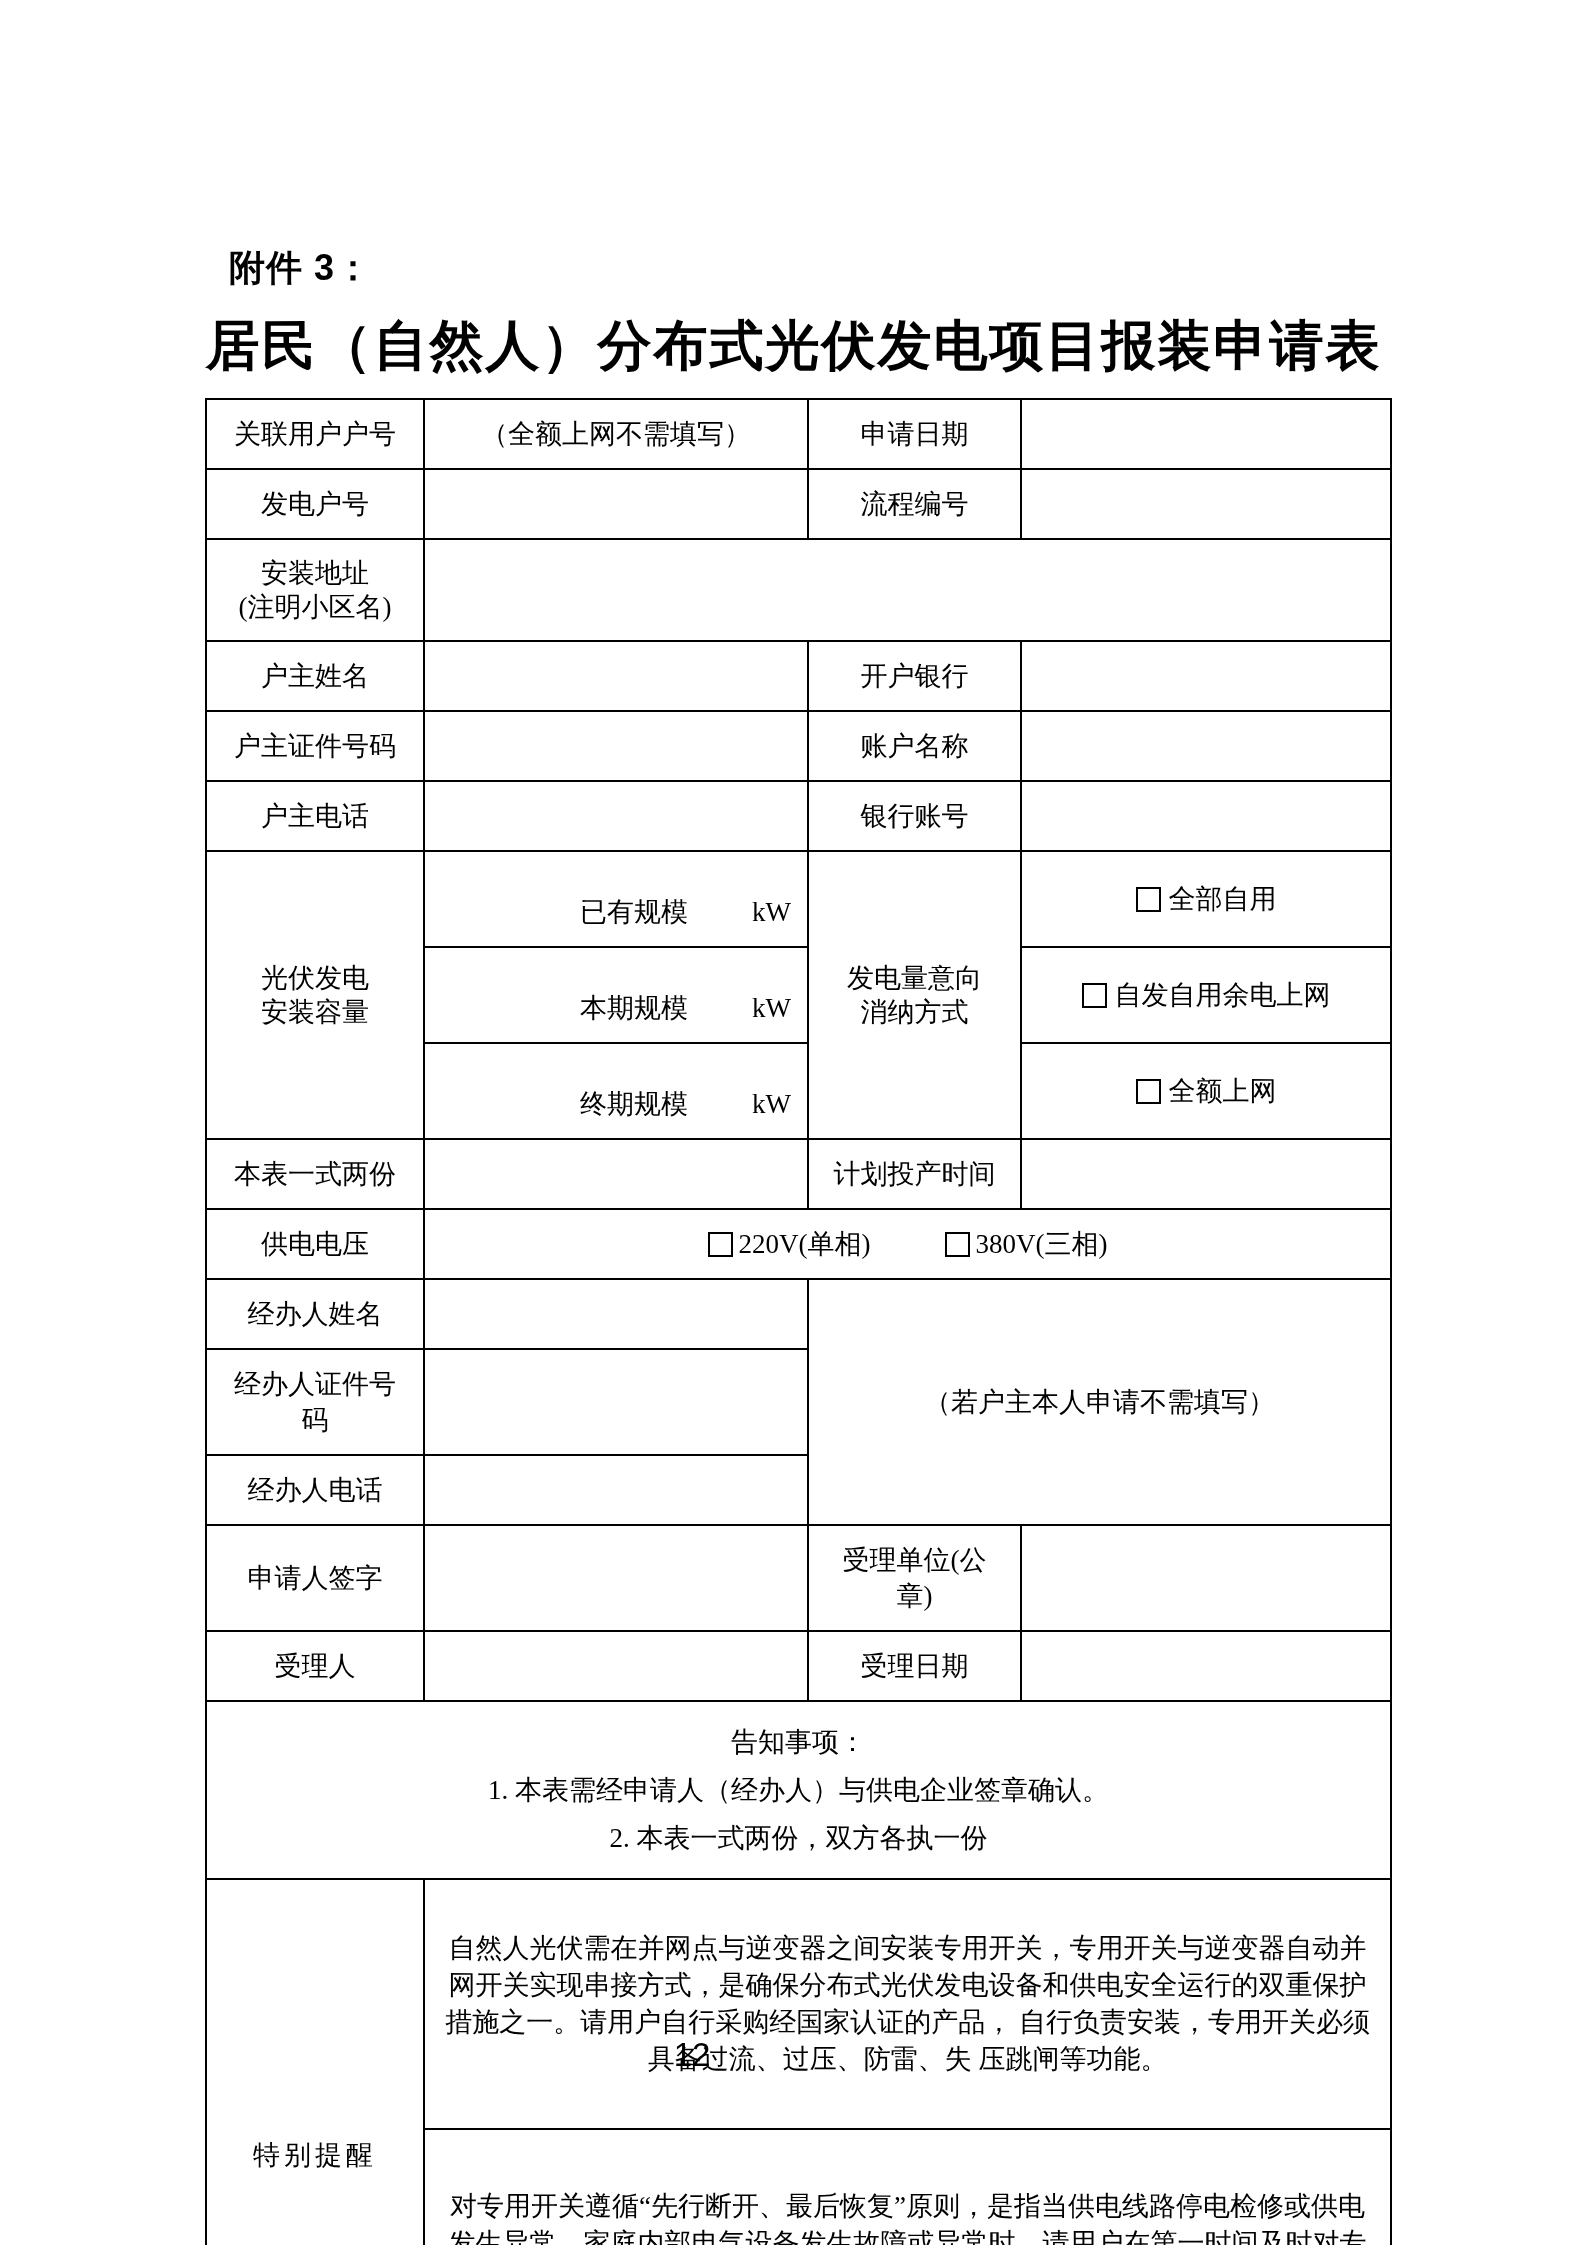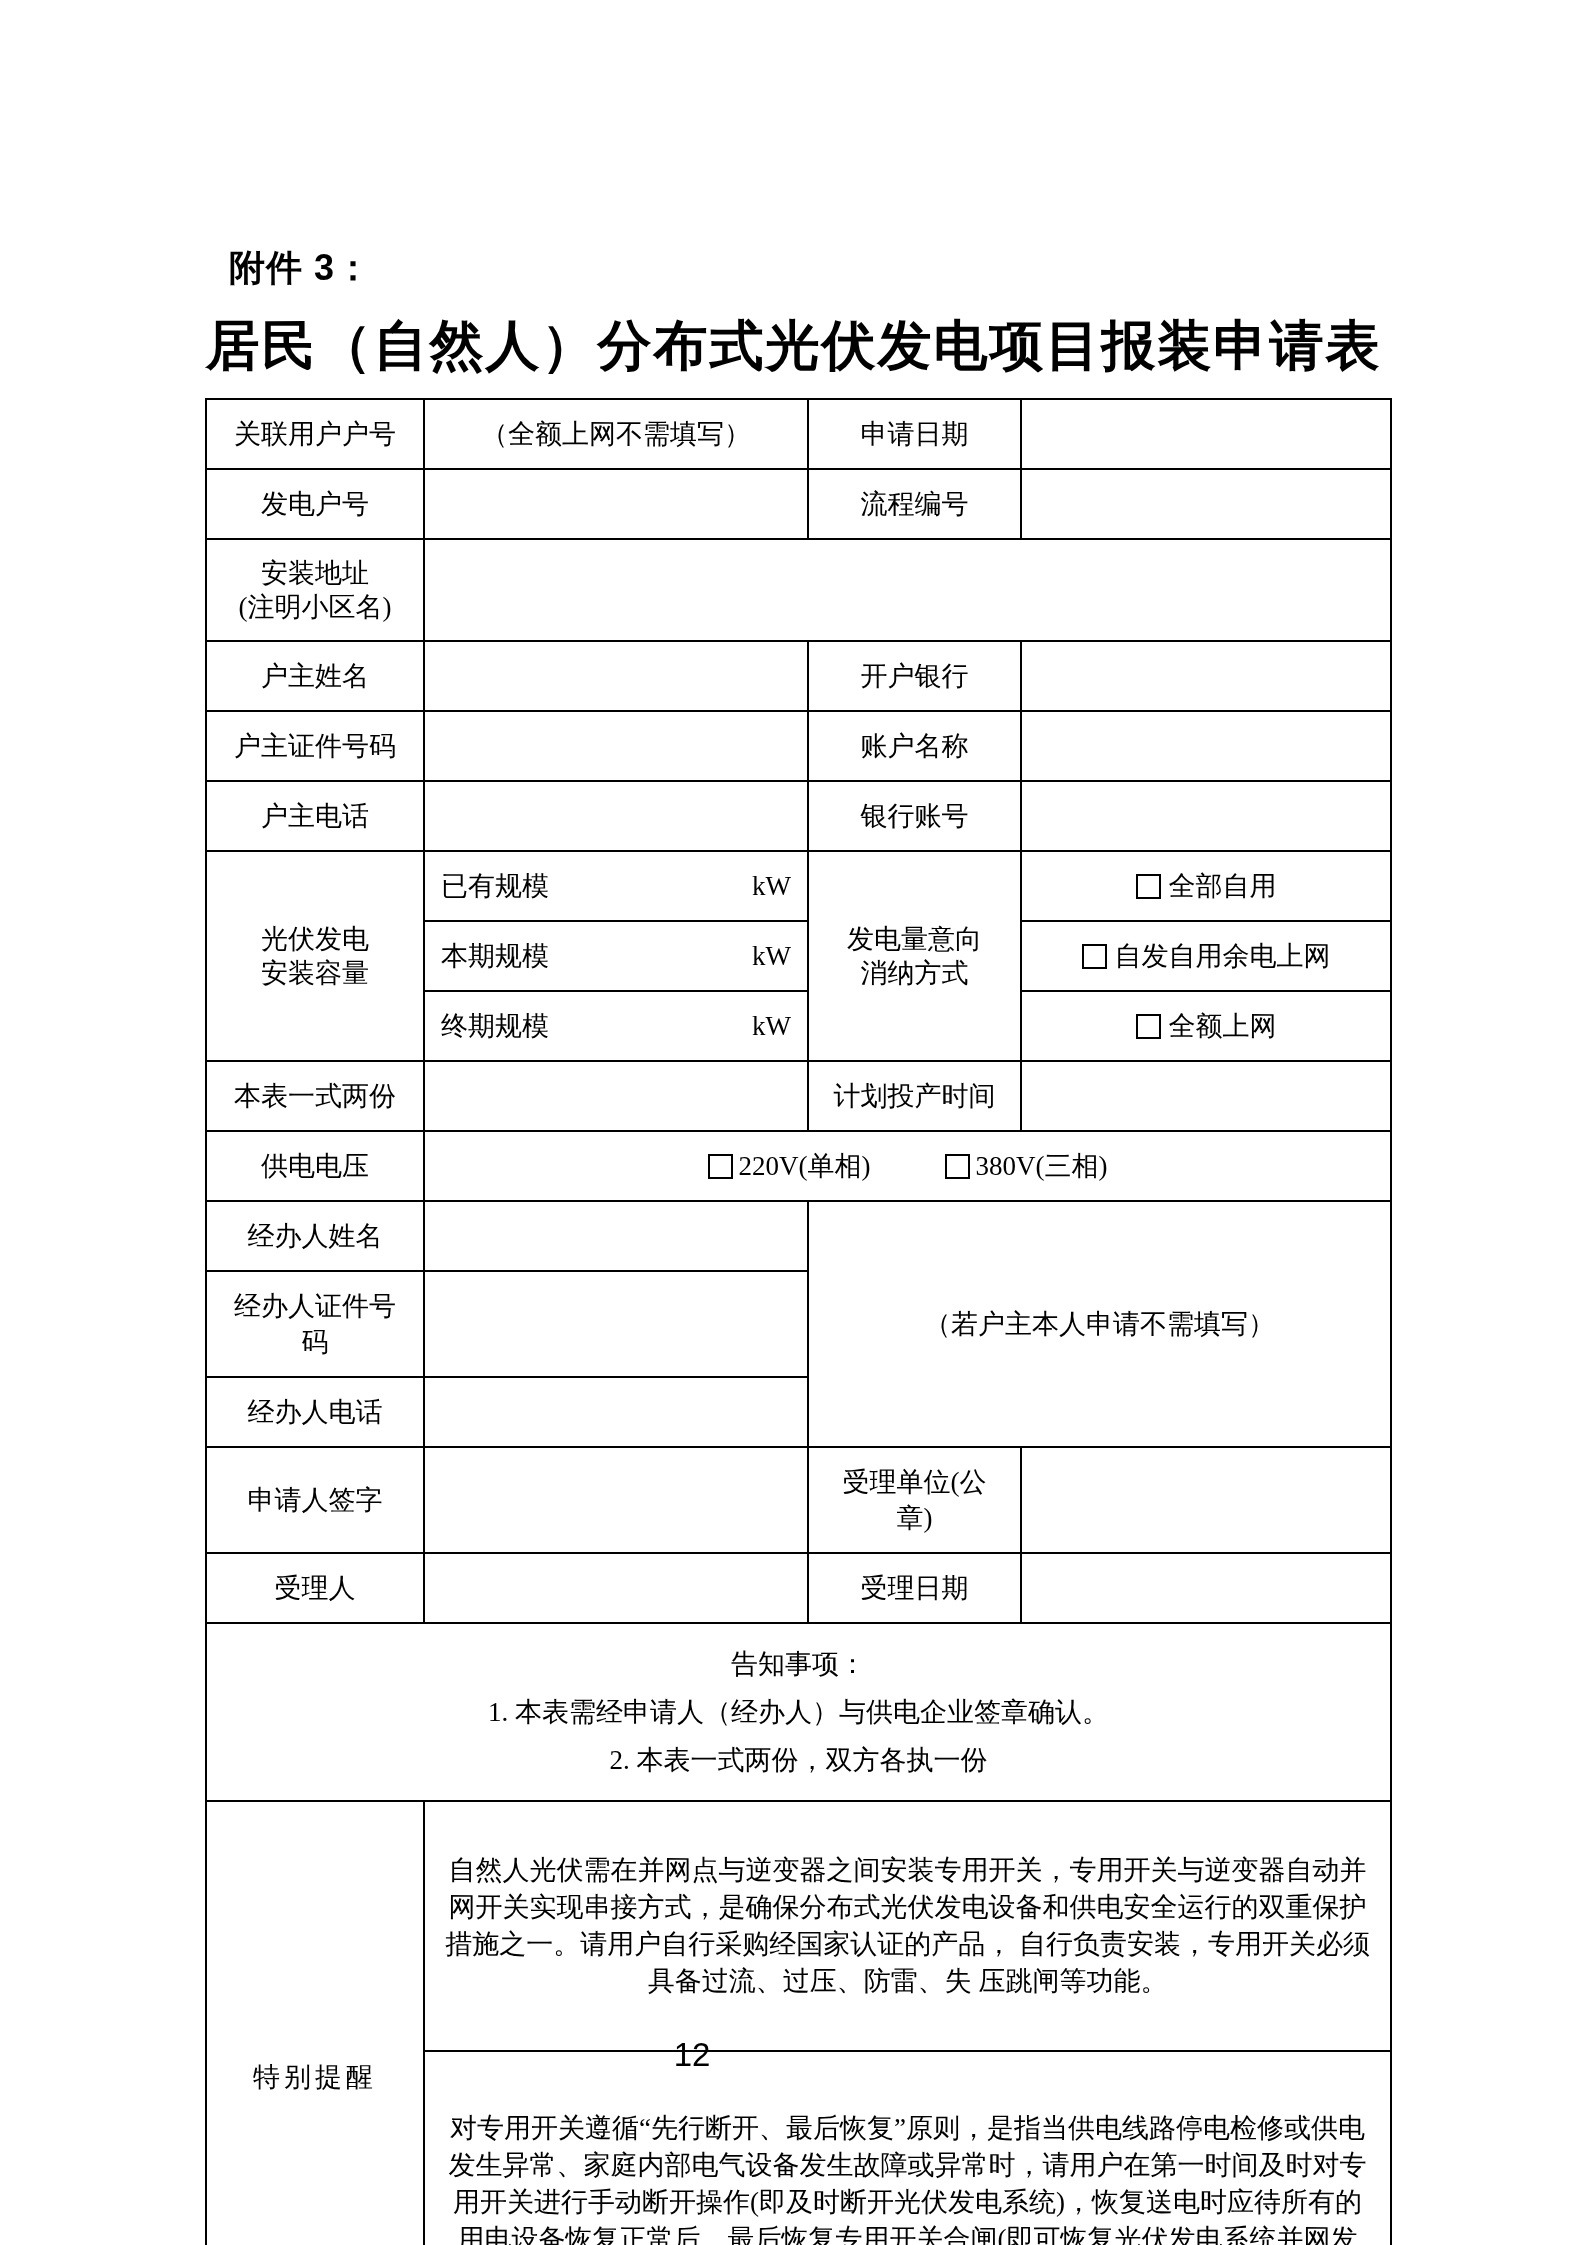--- a/index.html
+++ b/index.html
@@ -24,21 +24,21 @@
     position:absolute;left:205px;top:398px;
     width:1185px;border-collapse:collapse;table-layout:fixed;
   }
   table.form td{
     border:2px solid #000;
     font-size:27px;
     text-align:center;vertical-align:middle;
     padding:16px;overflow:hidden;
   }
   td.two-line{white-space:pre-line;line-height:34px;}
-  .cap{display:flex;justify-content:space-between;align-items:center;gap:64px;}
+  .cap{display:flex;justify-content:flex-end;align-items:center;gap:64px;margin-top:26px;}
   .opt{display:flex;justify-content:center;align-items:center;gap:8px;}
   .cb{
     display:inline-block;width:21px;height:21px;
     border:2px solid #000;background:#fff;flex:0 0 auto;
   }
   .volt{display:flex;justify-content:center;align-items:center;gap:74px;}
   .vopt{display:flex;align-items:center;gap:6px;}
   td.agent-note{vertical-align:bottom;padding-bottom:16px;}
   td.notice{
     text-align:left;vertical-align:top;

